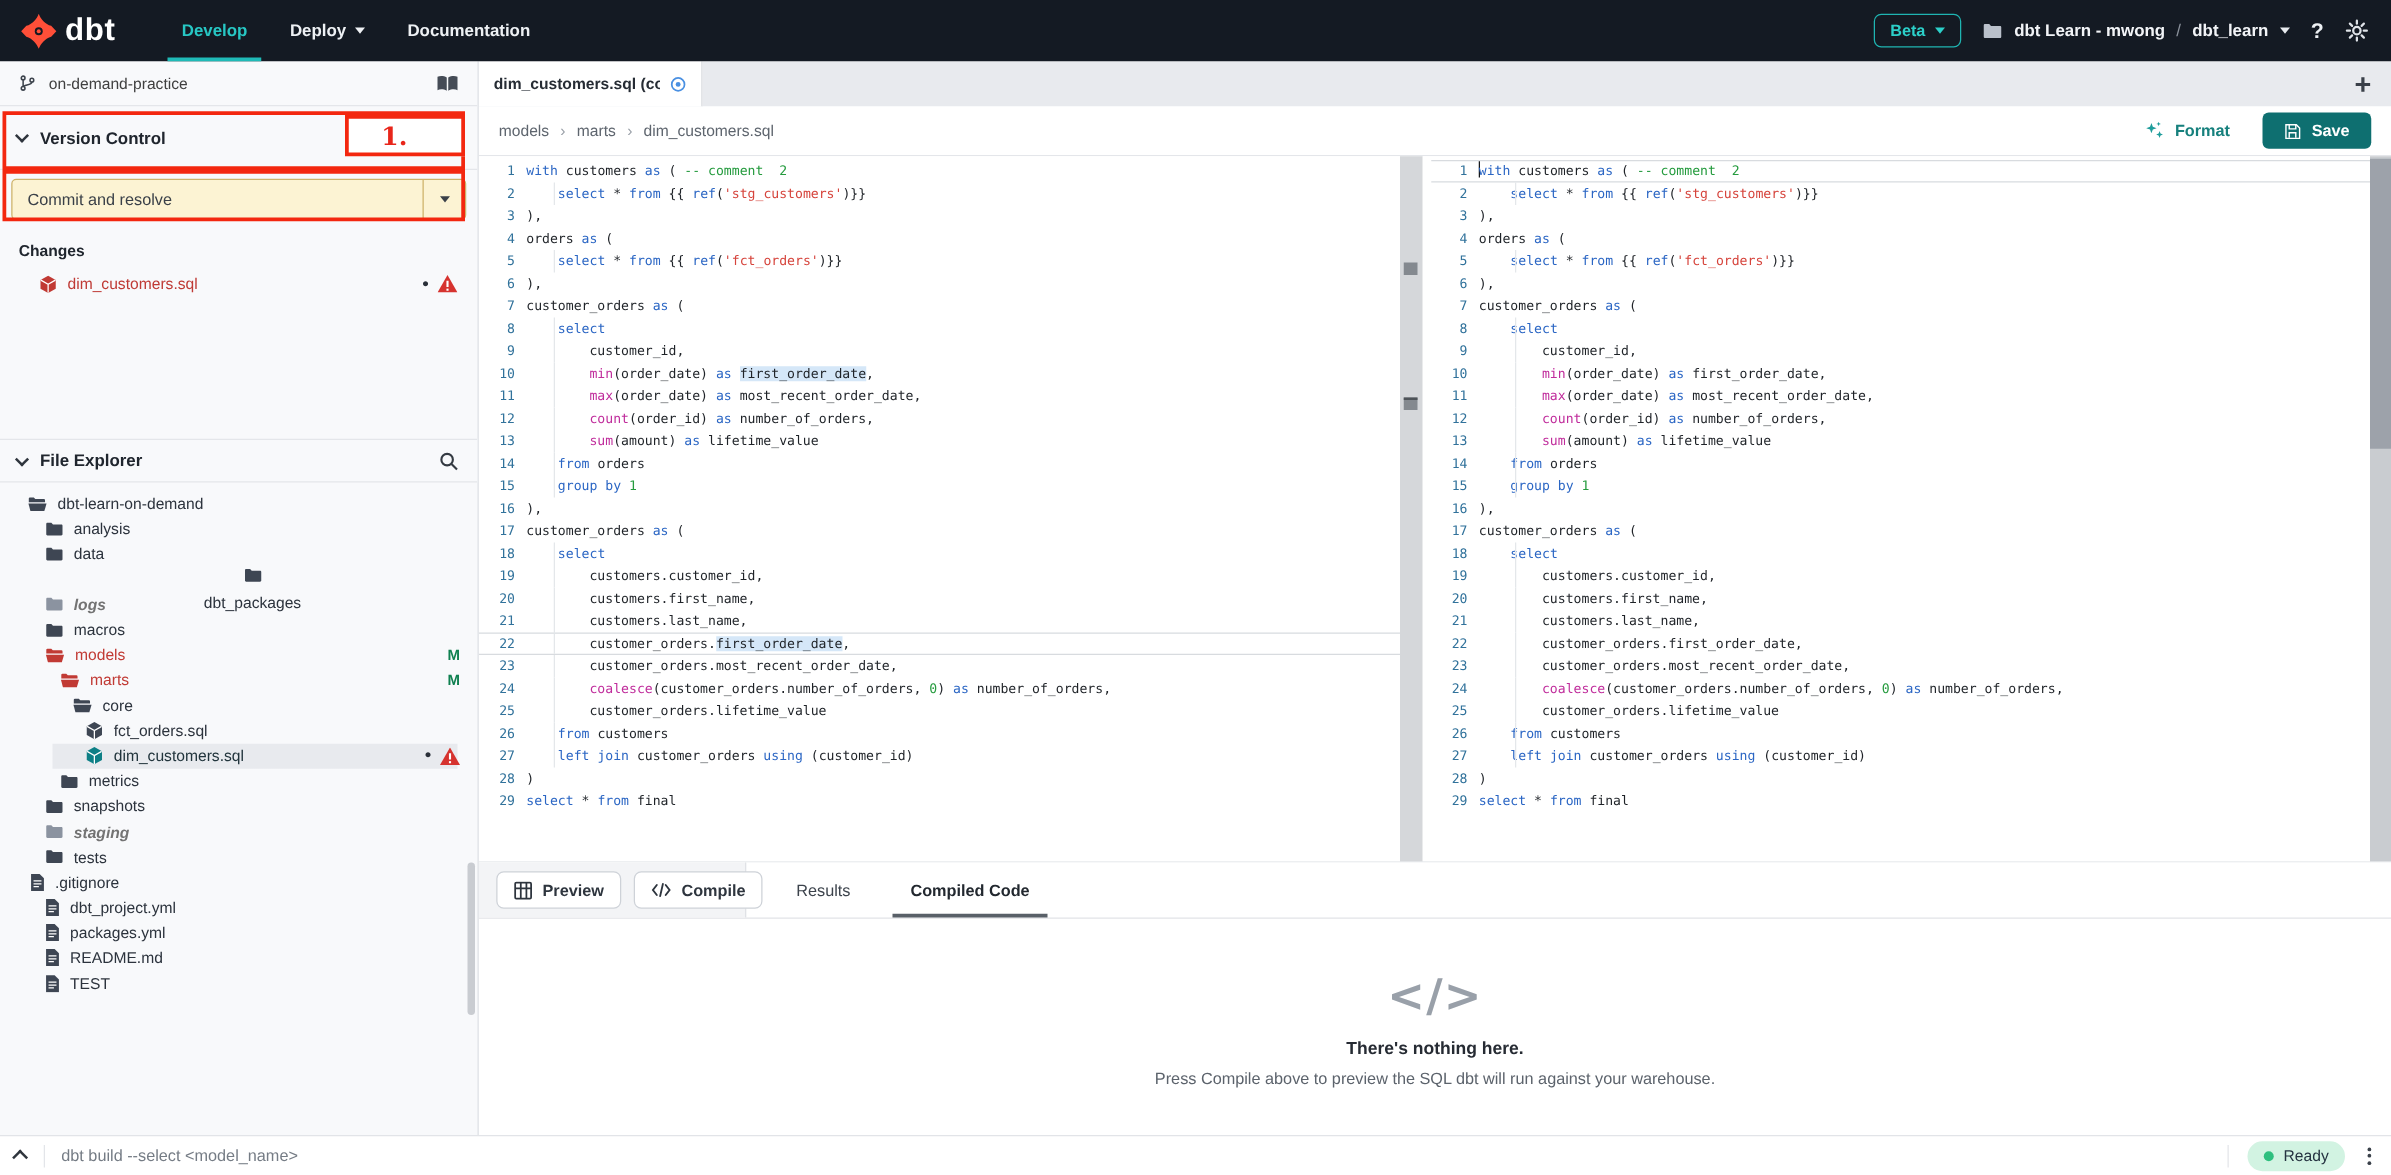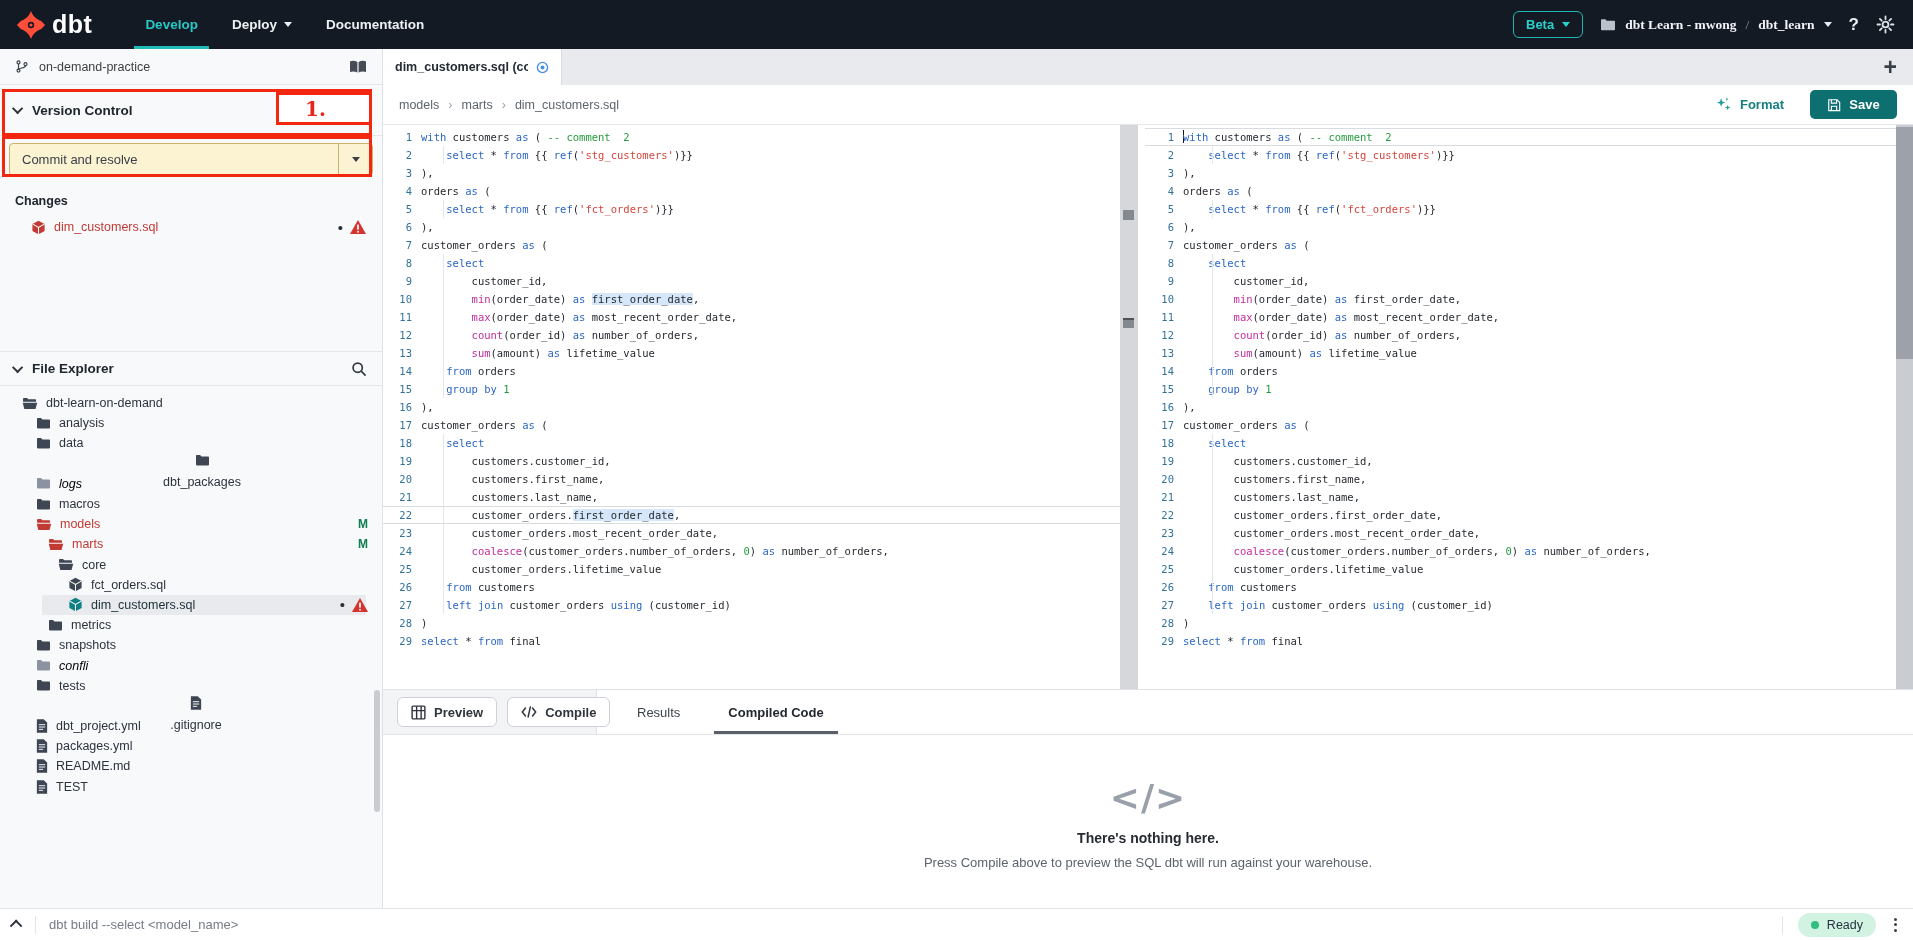--- a/index.html
+++ b/index.html
@@ -11,21 +11,21 @@
   .navbar{position:absolute;top:0;left:0;right:0;height:49px;background:#141a23;display:flex;align-items:center;z-index:20;}
   .logo{display:flex;align-items:center;gap:6px;margin-left:16px;}
   .logo-text{color:#fff;font-size:25px;font-weight:700;letter-spacing:.5px;line-height:1;}
   .nav-menu{display:flex;height:100%;margin-left:36px;}
   .nav-item{display:flex;align-items:center;gap:7px;padding:0 17px;font-size:13.5px;font-weight:600;color:#eef1f4;position:relative;cursor:pointer;}
   .nav-item.active{color:#27c7c4;}
   .nav-item.active::after{content:'';position:absolute;left:6px;right:6px;bottom:0;height:3px;background:#1fbab7;}
   .caret{width:0;height:0;border-left:4.5px solid transparent;border-right:4.5px solid transparent;border-top:5px solid currentColor;display:inline-block;}
   .nav-right{margin-left:auto;display:flex;align-items:center;gap:17px;margin-right:18px;}
   .beta-btn{display:flex;align-items:center;gap:8px;border:1.5px solid #1fb5b2;border-radius:6px;color:#2cd0ca;font-size:13px;font-weight:700;padding:5px 12px;cursor:pointer;background:transparent;}
-  .proj{display:flex;align-items:center;gap:9px;color:#f2f4f7;font-size:13.5px;font-weight:600;font-family:Liberation Serif, serif;}
+  .proj{display:flex;align-items:center;gap:9px;color:#f2f4f7;font-size:13.5px;font-weight:600;}
   .proj .slash{color:#8a919b;font-weight:400;}
   .help-q{color:#eef1f4;font-size:17px;font-weight:700;cursor:pointer;}
   .icon{display:inline-flex;align-items:center;justify-content:center;}
 
   
   .middle{position:absolute;top:49px;bottom:32px;left:0;right:0;display:flex;}
 
   
   .sidebar{width:383px;flex:none;background:#f8f9fb;border-right:1px solid #dee1e5;position:relative;overflow:hidden;}
   .branch-row{height:36px;border-bottom:1px solid #e4e6ea;display:flex;align-items:center;padding:0 15px;gap:10px;font-size:12.5px;color:#404040;}
@@ -40,21 +40,21 @@
   .changes-list{margin-top:8px;}
   .change-row{height:22px;display:flex;align-items:center;gap:8px;padding-left:31px;padding-right:16px;font-size:12.5px;color:#bf3a35;cursor:pointer;}
   .row-markers{margin-left:auto;display:flex;align-items:center;gap:7px;}
   .dot-mark{color:#2a3039;font-size:15px;line-height:1;}
   .fe-header{margin-top:113px;height:35px;border-top:1px solid #e4e6ea;border-bottom:1px solid #e4e6ea;display:flex;align-items:center;padding:0 15px;gap:9px;font-size:13.5px;font-weight:700;color:#20262e;background:#f8f9fb;}
   .fe-header .search{margin-left:auto;color:#343a42;cursor:pointer;}
   .tree{padding-top:7px;}
   .tree-row{height:20.2px;display:flex;align-items:center;gap:8px;font-size:12.5px;color:#2c333d;cursor:pointer;padding-right:14px;}
   .tree-row .lbl{white-space:nowrap;}
   .tree-row.red{color:#c13a34;}
-  .tree-row.muted{color:#000000;}
+  .tree-row.muted{color:#737373;font-weight:bold;}
   .tree-row.muted .lbl{font-style:italic;}
   .tree-row.selected{background-image:linear-gradient(#e8eaee,#e8eaee);background-repeat:no-repeat;background-position:42px 0;background-size:calc(100% - 58px) 100%;color:#21343c;}
   .tree-row.selected .tree-icon{color:#0d7f86;}
   .tree-icon{flex:none;display:inline-flex;color:#3e4653;}
   .tree-row.red .tree-icon{color:#c13a34;}
   .tree-row.muted .tree-icon{color:#8b93a0;}
   .m-badge{margin-left:auto;color:#0f8050;font-weight:700;font-size:12px;}
   .side-scroll{position:absolute;right:2px;top:641px;width:6px;height:122px;border-radius:3px;background:#c9ccd1;}
 
   
@@ -370,31 +370,31 @@
               </svg>
             </span>
             <span class="lbl">snapshots</span>
           </div>
           <div class="tree-row muted" style="padding-left: 36px;">
             <span class="tree-icon icon">
               <svg width="15" height="13" viewBox="0 0 16 14" fill="currentColor">
                 <path d="M1 2.2c0-.6.5-1 1-1h3.4l1.4 1.5H14c.6 0 1 .4 1 1v7.6c0 .6-.4 1-1 1H2c-.5 0-1-.4-1-1z"></path>
               </svg>
             </span>
-            <span class="lbl">confli</span>
+            <span class="lbl">staging</span>
           </div>
           <div class="tree-row" style="padding-left: 36px;">
             <span class="tree-icon icon">
               <svg width="15" height="13" viewBox="0 0 16 14" fill="currentColor">
                 <path d="M1 2.2c0-.6.5-1 1-1h3.4l1.4 1.5H14c.6 0 1 .4 1 1v7.6c0 .6-.4 1-1 1H2c-.5 0-1-.4-1-1z"></path>
               </svg>
             </span>
             <span class="lbl">tests</span>
           </div>
-          <div class="tree-row" style="padding-left: 24px; flex-direction: column;">
+          <div class="tree-row" style="padding-left: 24px;">
             <span class="tree-icon icon">
               <svg width="12" height="14" viewBox="0 0 14 16">
                 <path fill="currentColor" d="M1 0h8l4 4v12H1z"></path>
                 <path stroke="#fff" stroke-width="1.1" d="M3.3 6.5h7.4M3.3 9.2h7.4M3.3 11.9h5"></path>
               </svg>
             </span>
             <span class="lbl">.gitignore</span>
           </div>
           <div class="tree-row" style="padding-left: 36px;">
             <span class="tree-icon icon">

